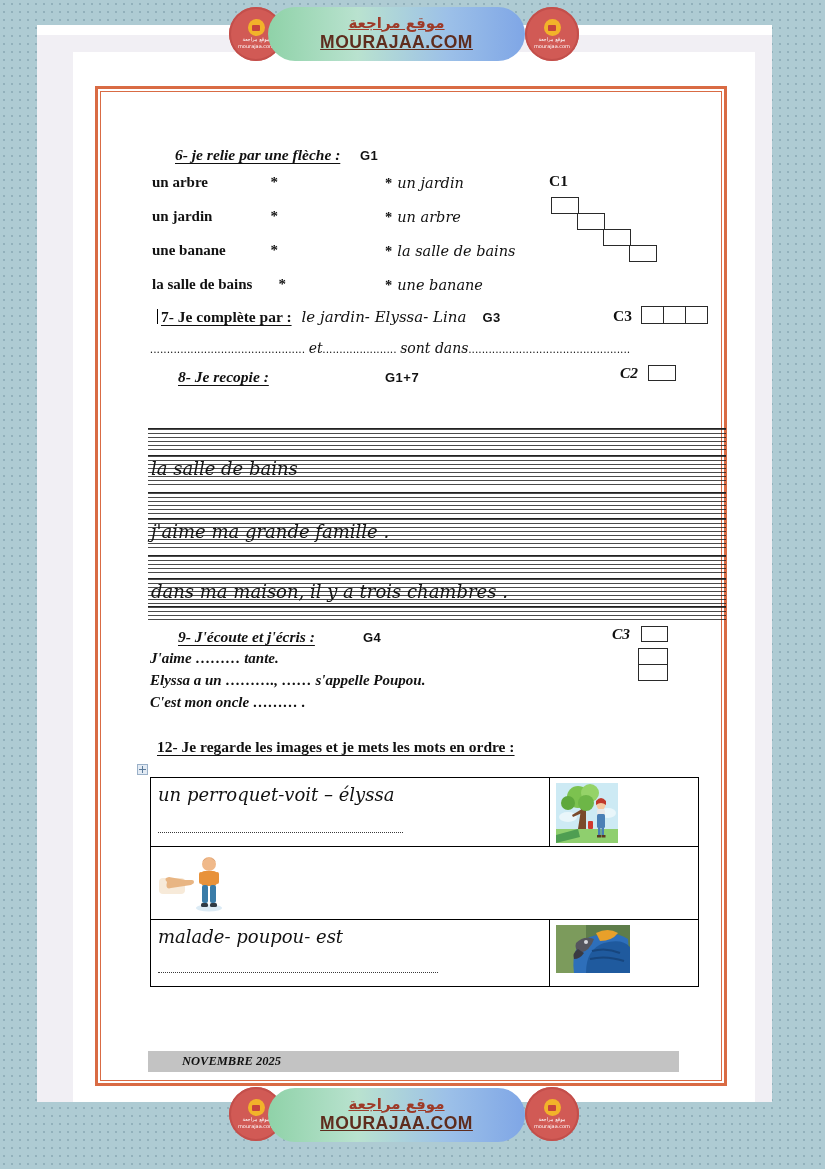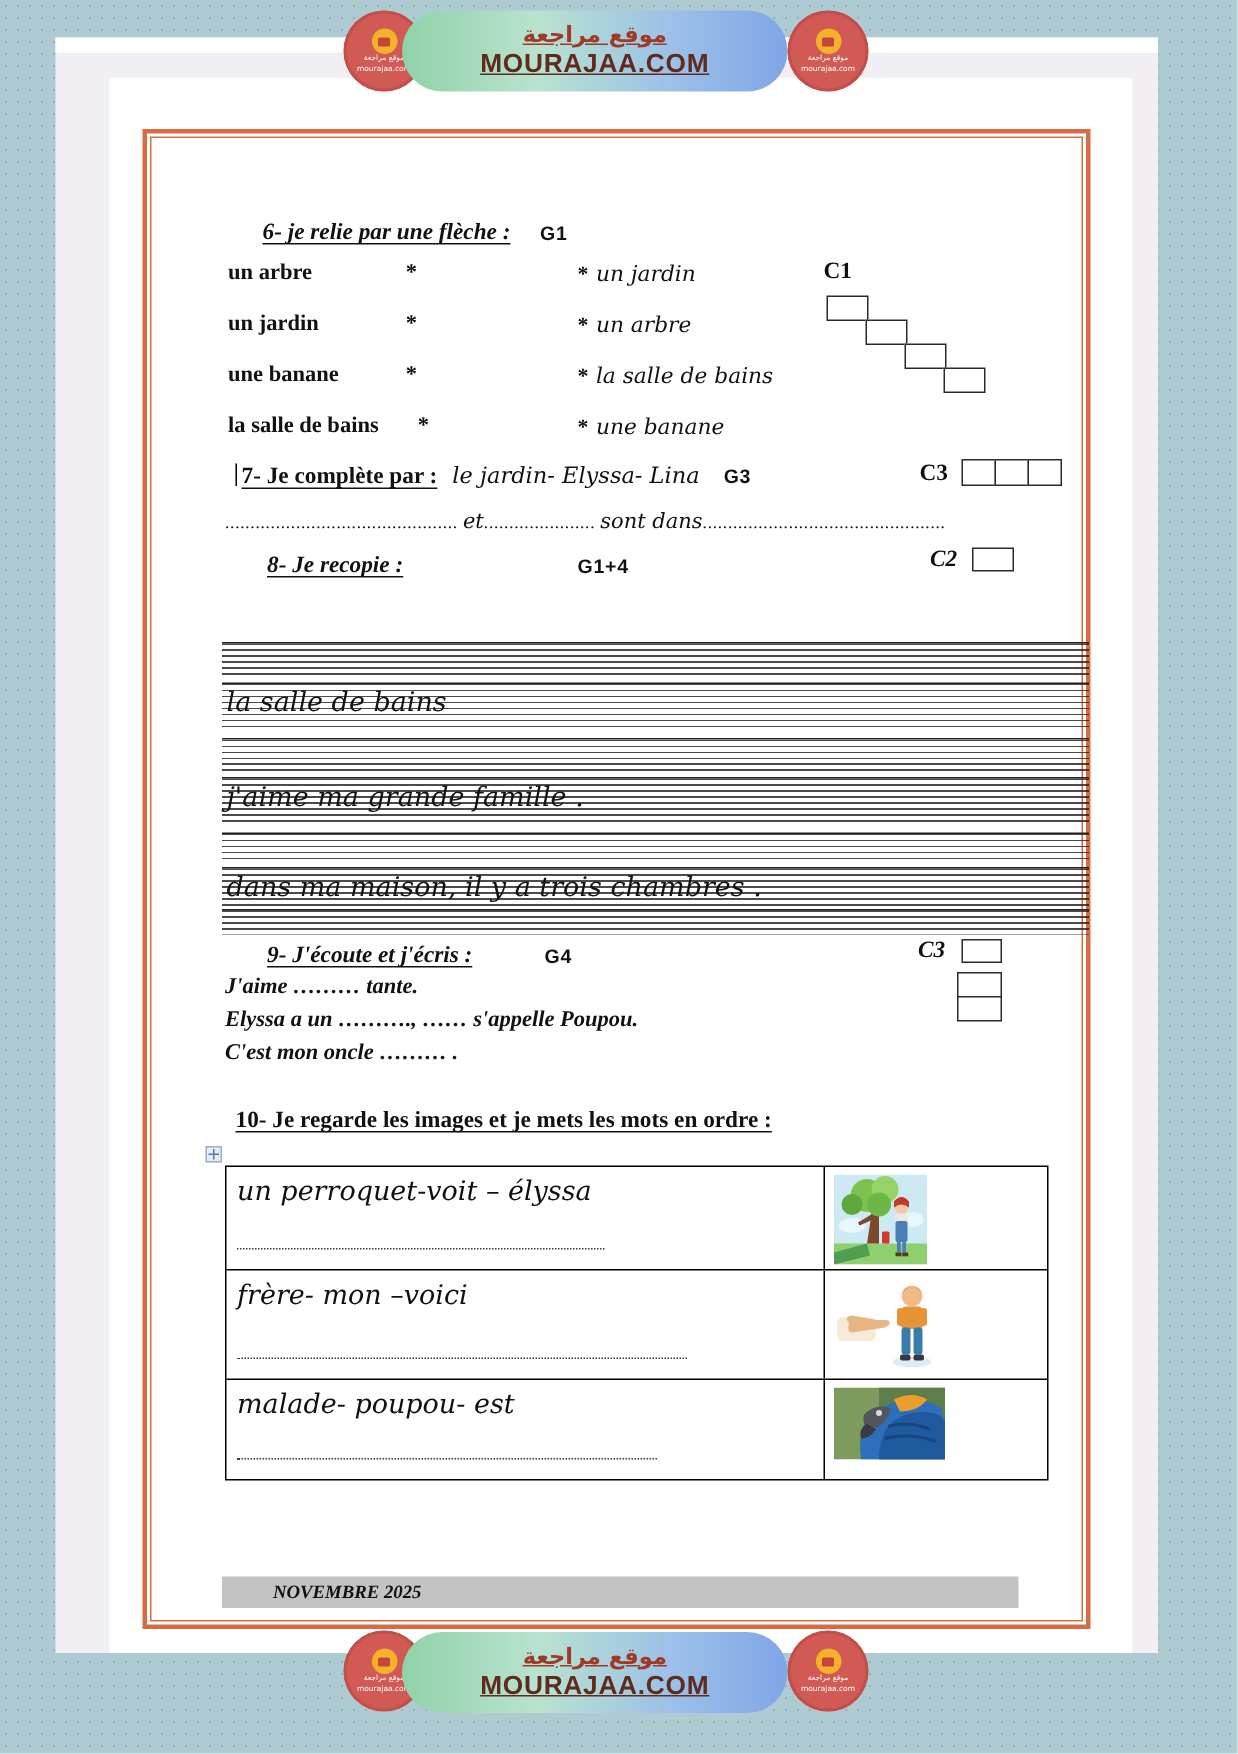--- a/index.html
+++ b/index.html
@@ -151,21 +151,21 @@
     <div class="box"></div>
     <div class="box"></div>
   </div>
   <div class="abs fill" style="left:150px;top:340px;">
     <span>..............................................</span>
     <span class="w">et</span><span>......................</span>
     <span class="w">sont dans</span><span>................................................</span>
   </div>
 
   <div class="abs title-u ital" style="left:178px;top:368px;">8- Je recopie :</div>
-  <div class="abs gtag" style="left:385px;top:370px;">G1+4</div>
+  <div class="abs gtag" style="left:385px;top:370px;">G1+7</div>
   <div class="abs score ital" style="left:620px;top:364px;">C2</div>
   <div class="abs box" style="left:648px;top:365px;width:28px;height:16px;"></div>
 
   <div class="abs stave" style="top:428px;height:22px;"></div>
 
   <div class="abs stave" style="top:455px;height:30px;">
     <div class="txt curs">la salle de bains</div>
   </div>
   <div class="abs stave" style="top:492px;height:22px;"></div>
 
@@ -184,21 +184,21 @@
   <div class="abs score ital" style="left:612px;top:625px;">C3</div>
   <div class="abs box" style="left:641px;top:626px;width:27px;height:16px;"></div>
   <div class="abs stack" style="left:638px;top:648px;">
     <div class="box"></div>
     <div class="box"></div>
   </div>
   <div class="abs dictee" style="left:150px;top:650px;">J'aime ……… tante.</div>
   <div class="abs dictee" style="left:150px;top:672px;">Elyssa a un ………., …… s'appelle Poupou.</div>
   <div class="abs dictee" style="left:150px;top:694px;">C'est mon oncle ……… .</div>
 
-  <div class="abs title-u" style="left:157px;top:738px;">10- Je regarde les images et je mets les mots en ordre :</div>
+  <div class="abs title-u" style="left:157px;top:738px;">12- Je regarde les images et je mets les mots en ordre :</div>
   <div class="abs mvicon"></div>
 
   <div class="abs otable">
 
     <div class="trow" style="height:68px;">
       <div class="tcell">
         <div class="words curs">un perroquet-voit – élyssa</div>
         <div class="dotline" style="width:245px;"></div>
       </div>
       <div class="icell">
@@ -221,24 +221,20 @@
           <rect x="41" y="31" width="8" height="14" rx="1.5" fill="#4a7fb5"></rect>
           <rect x="42" y="45" width="2.5" height="7" fill="#4a7fb5"></rect>
           <rect x="45.5" y="45" width="2.5" height="7" fill="#4a7fb5"></rect>
           <rect x="41" y="52" width="4" height="2.5" fill="#5a3a22"></rect>
           <rect x="45.5" y="52" width="4" height="2.5" fill="#5a3a22"></rect>
         </svg>
       </div>
     </div>
 
     <div class="trow" style="height:72px;">
-      <div class="tcell">
-        <div class="words curs">frère- mon –voici</div>
-        <div class="dotline" style="width:300px;"></div>
-      </div>
       <div class="icell">
         <svg width="78" height="62" viewBox="0 0 78 62">
           <rect x="0" y="0" width="78" height="62" fill="#ffffff"></rect>
           <rect x="2" y="26" width="26" height="16" rx="4" fill="#f7ead9"></rect>
           <path d="M10 30 Q6 26 12 25 L34 29 Q38 31 34 33 L14 36 Q8 38 10 30 Z" fill="#e8b583"></path>
           <rect x="24" y="28" width="13" height="4" rx="2" fill="#e8b583"></rect>
           <ellipse cx="52" cy="56" rx="13" ry="3.5" fill="#dcebf5"></ellipse>
           <circle cx="52" cy="12" r="7" fill="#f0b98a"></circle>
           <path d="M45 10 Q52 2 59 10 Q56 6 52 6 Q48 6 45 10 Z" fill="#8a4a2a"></path>
           <rect x="44" y="19" width="16" height="15" rx="4" fill="#e8923a"></rect>

